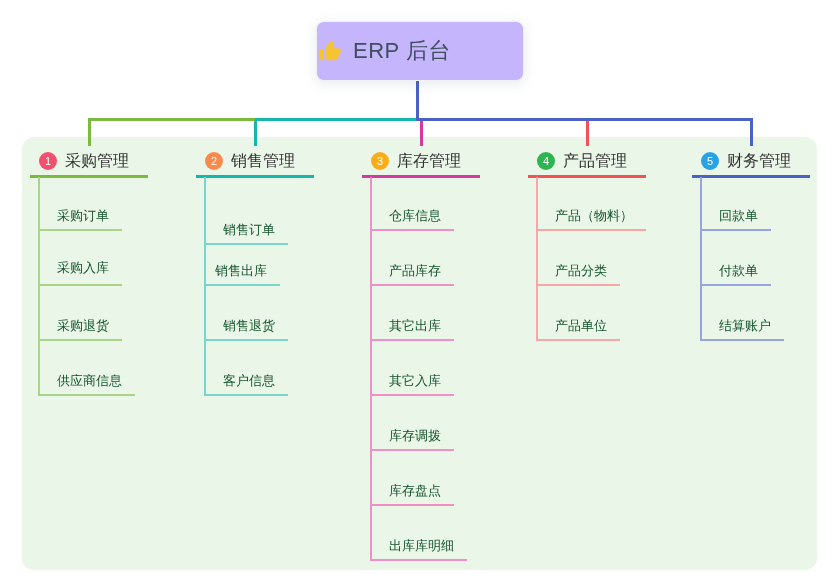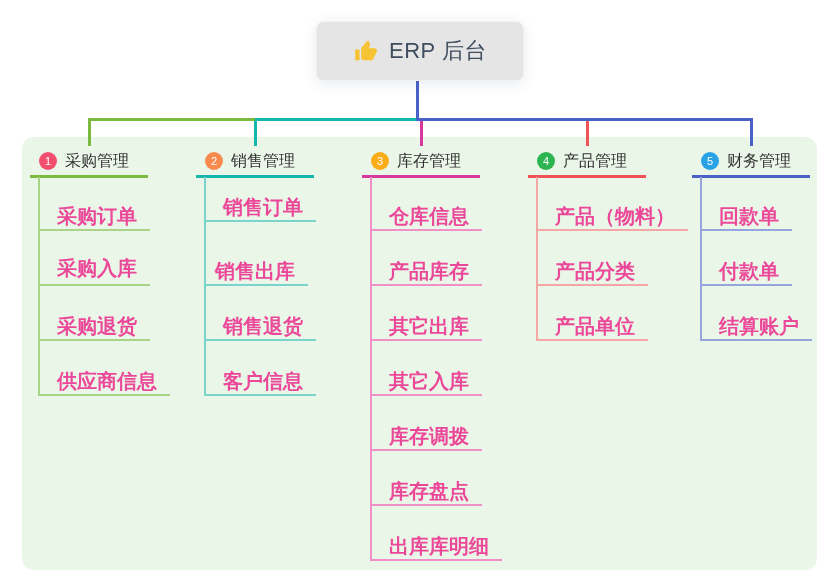--- a/index.html
+++ b/index.html
@@ -3,23 +3,23 @@
 <meta charset="utf-8">
 <style>
   html,body{margin:0;padding:0;background:#fff;}
   #canvas{
     position:relative;width:839px;height:588px;background:#ffffff;overflow:hidden;
     font-family:"Liberation Sans","DejaVu Sans",sans-serif;
   }
   
   .root-card{
     position:absolute;left:316px;top:21px;width:208px;height:60px;
-    background:#e5e5e5;border:1px solid #f1f1f1;border-radius:8px;
+    background:#c4b5fd;border:1px solid #f1f1f1;border-radius:8px;
     box-shadow:0 3px 14px rgba(60,80,120,.12);
-    display:flex;align-items:center;justify-content:center;gap:10px;
+    display:flex;align-items:center;justify-content:flex-start;gap:10px;
     box-sizing:border-box;cursor:pointer;
   }
   .root-card .label{font-size:22px;color:#3F4D5F;letter-spacing:.5px;}
   .thumb-icon{width:26px;height:26px;display:inline-block;}
   
   .vline,.hline{position:absolute;}
   
   .panel{
     position:absolute;left:22px;top:137px;width:795px;height:433px;
     background:#EAF6E8;border-radius:12px;
@@ -35,21 +35,21 @@
     display:flex;align-items:center;justify-content:center;
     color:#fff;font-size:11px;line-height:1;
   }
   .branch-header .blabel{font-size:16px;color:#333333;white-space:nowrap;}
   
   .leaf-row{
     position:absolute;height:28px;box-sizing:border-box;
     border-bottom:2px solid;display:flex;align-items:flex-end;
     padding:0 13px 6px 19px;cursor:pointer;white-space:nowrap;
   }
-  .leaf-row .llabel{font-size:20px;color:#ec4899;line-height:14px;font-weight:bold;}
+  .leaf-row .llabel{font-size:13px;color:#14532d;line-height:14px;}
 </style>
 </head>
 <body>
 
 <div id="canvas">
 
   <div class="panel"></div>
 
   <div id="diagram">
       <div class="vline" style="left: 88px; top: 118px; width: 3px; height: 28px; background: rgb(124, 185, 63);"></div>
@@ -76,21 +76,21 @@
         <span class="llabel">采购退货</span>
       </div>
       <div class="leaf-row" style="left: 38px; top: 368px; border-bottom-color: rgb(169, 212, 136);">
         <span class="llabel">供应商信息</span>
       </div>
       <div class="branch-header" style="left: 196px; top: 147px; border-bottom-color: rgb(22, 183, 171);">
         <span class="badge" style="background: rgb(249, 138, 78);">2</span>
         <span class="blabel">销售管理</span>
       </div>
       <div class="vline" style="left: 204px; top: 177px; width: 2px; height: 219px; background: rgb(123, 212, 203);"></div>
-      <div class="leaf-row" style="left: 204px; top: 194px; border-bottom-color: rgb(123, 212, 203);">
+      <div class="leaf-row" style="left: 204px; top: 217px; border-bottom-color: rgb(123, 212, 203);">
         <span class="llabel">销售订单</span>
       </div>
       <div class="leaf-row" style="left: 204px; top: 258px; border-bottom-color: rgb(123, 212, 203); padding-left: 11px;">
         <span class="llabel">销售出库</span>
       </div>
       <div class="leaf-row" style="left: 204px; top: 313px; border-bottom-color: rgb(123, 212, 203);">
         <span class="llabel">销售退货</span>
       </div>
       <div class="leaf-row" style="left: 204px; top: 368px; border-bottom-color: rgb(123, 212, 203);">
         <span class="llabel">客户信息</span>

